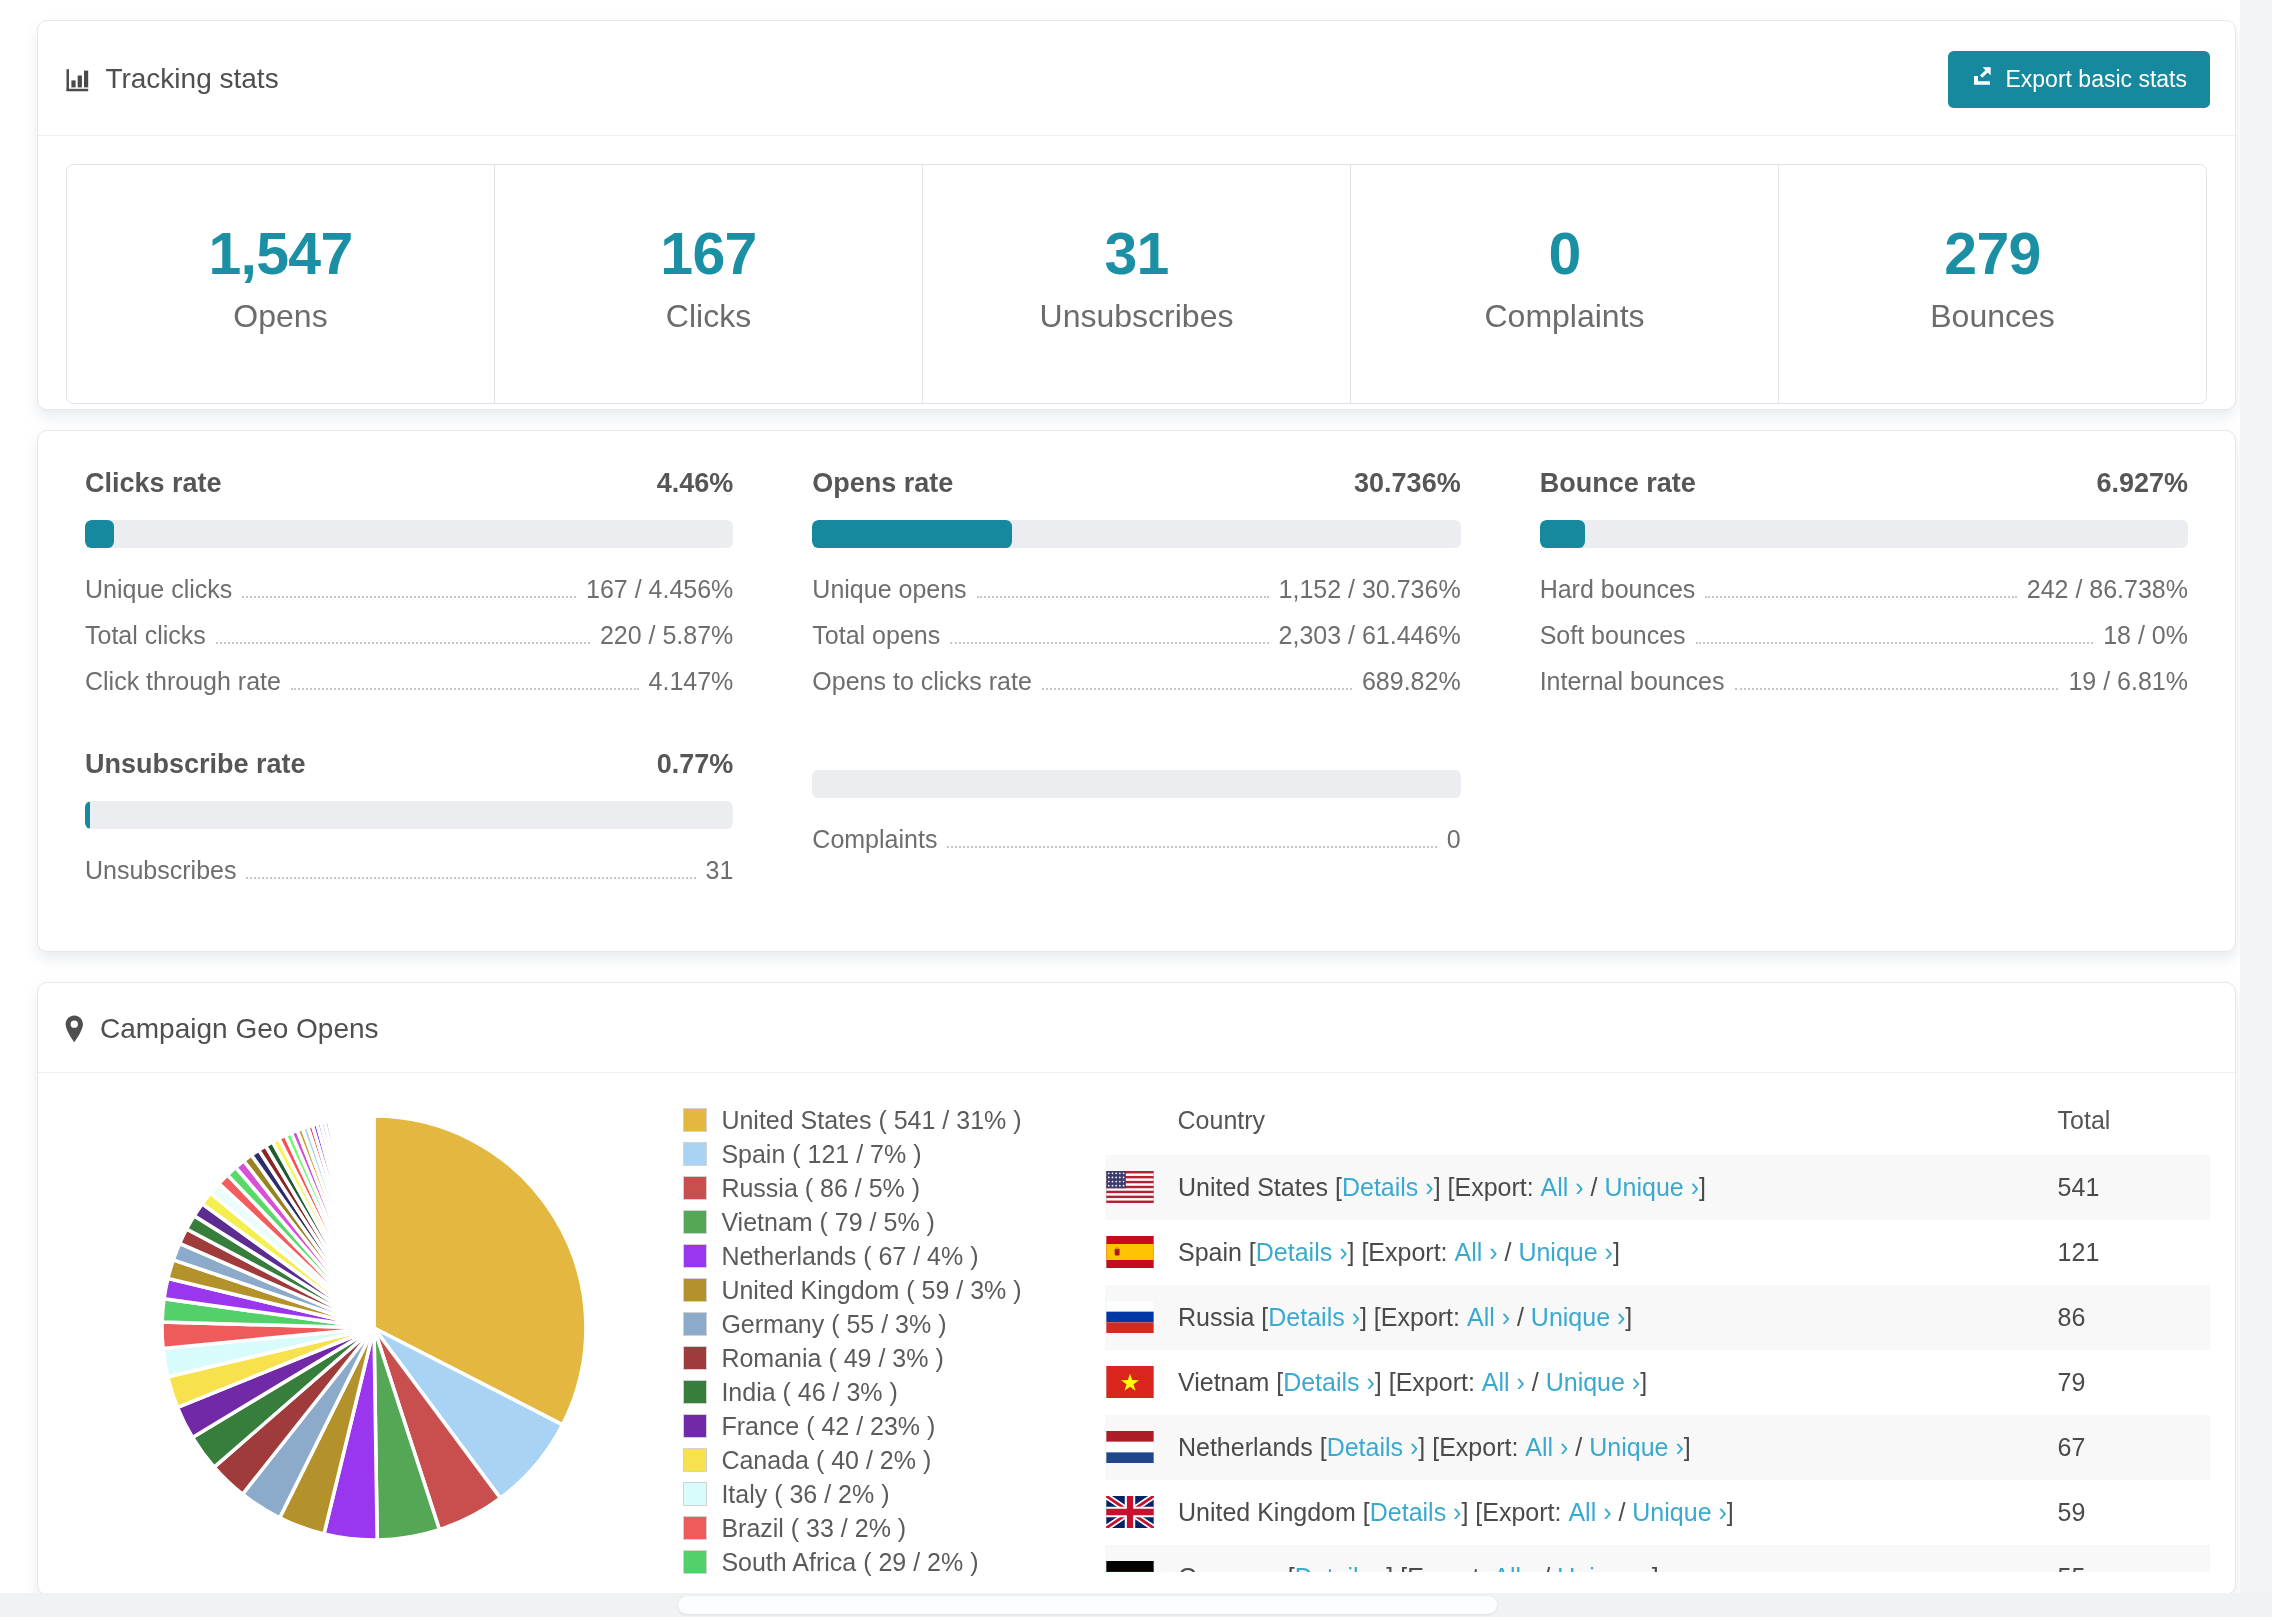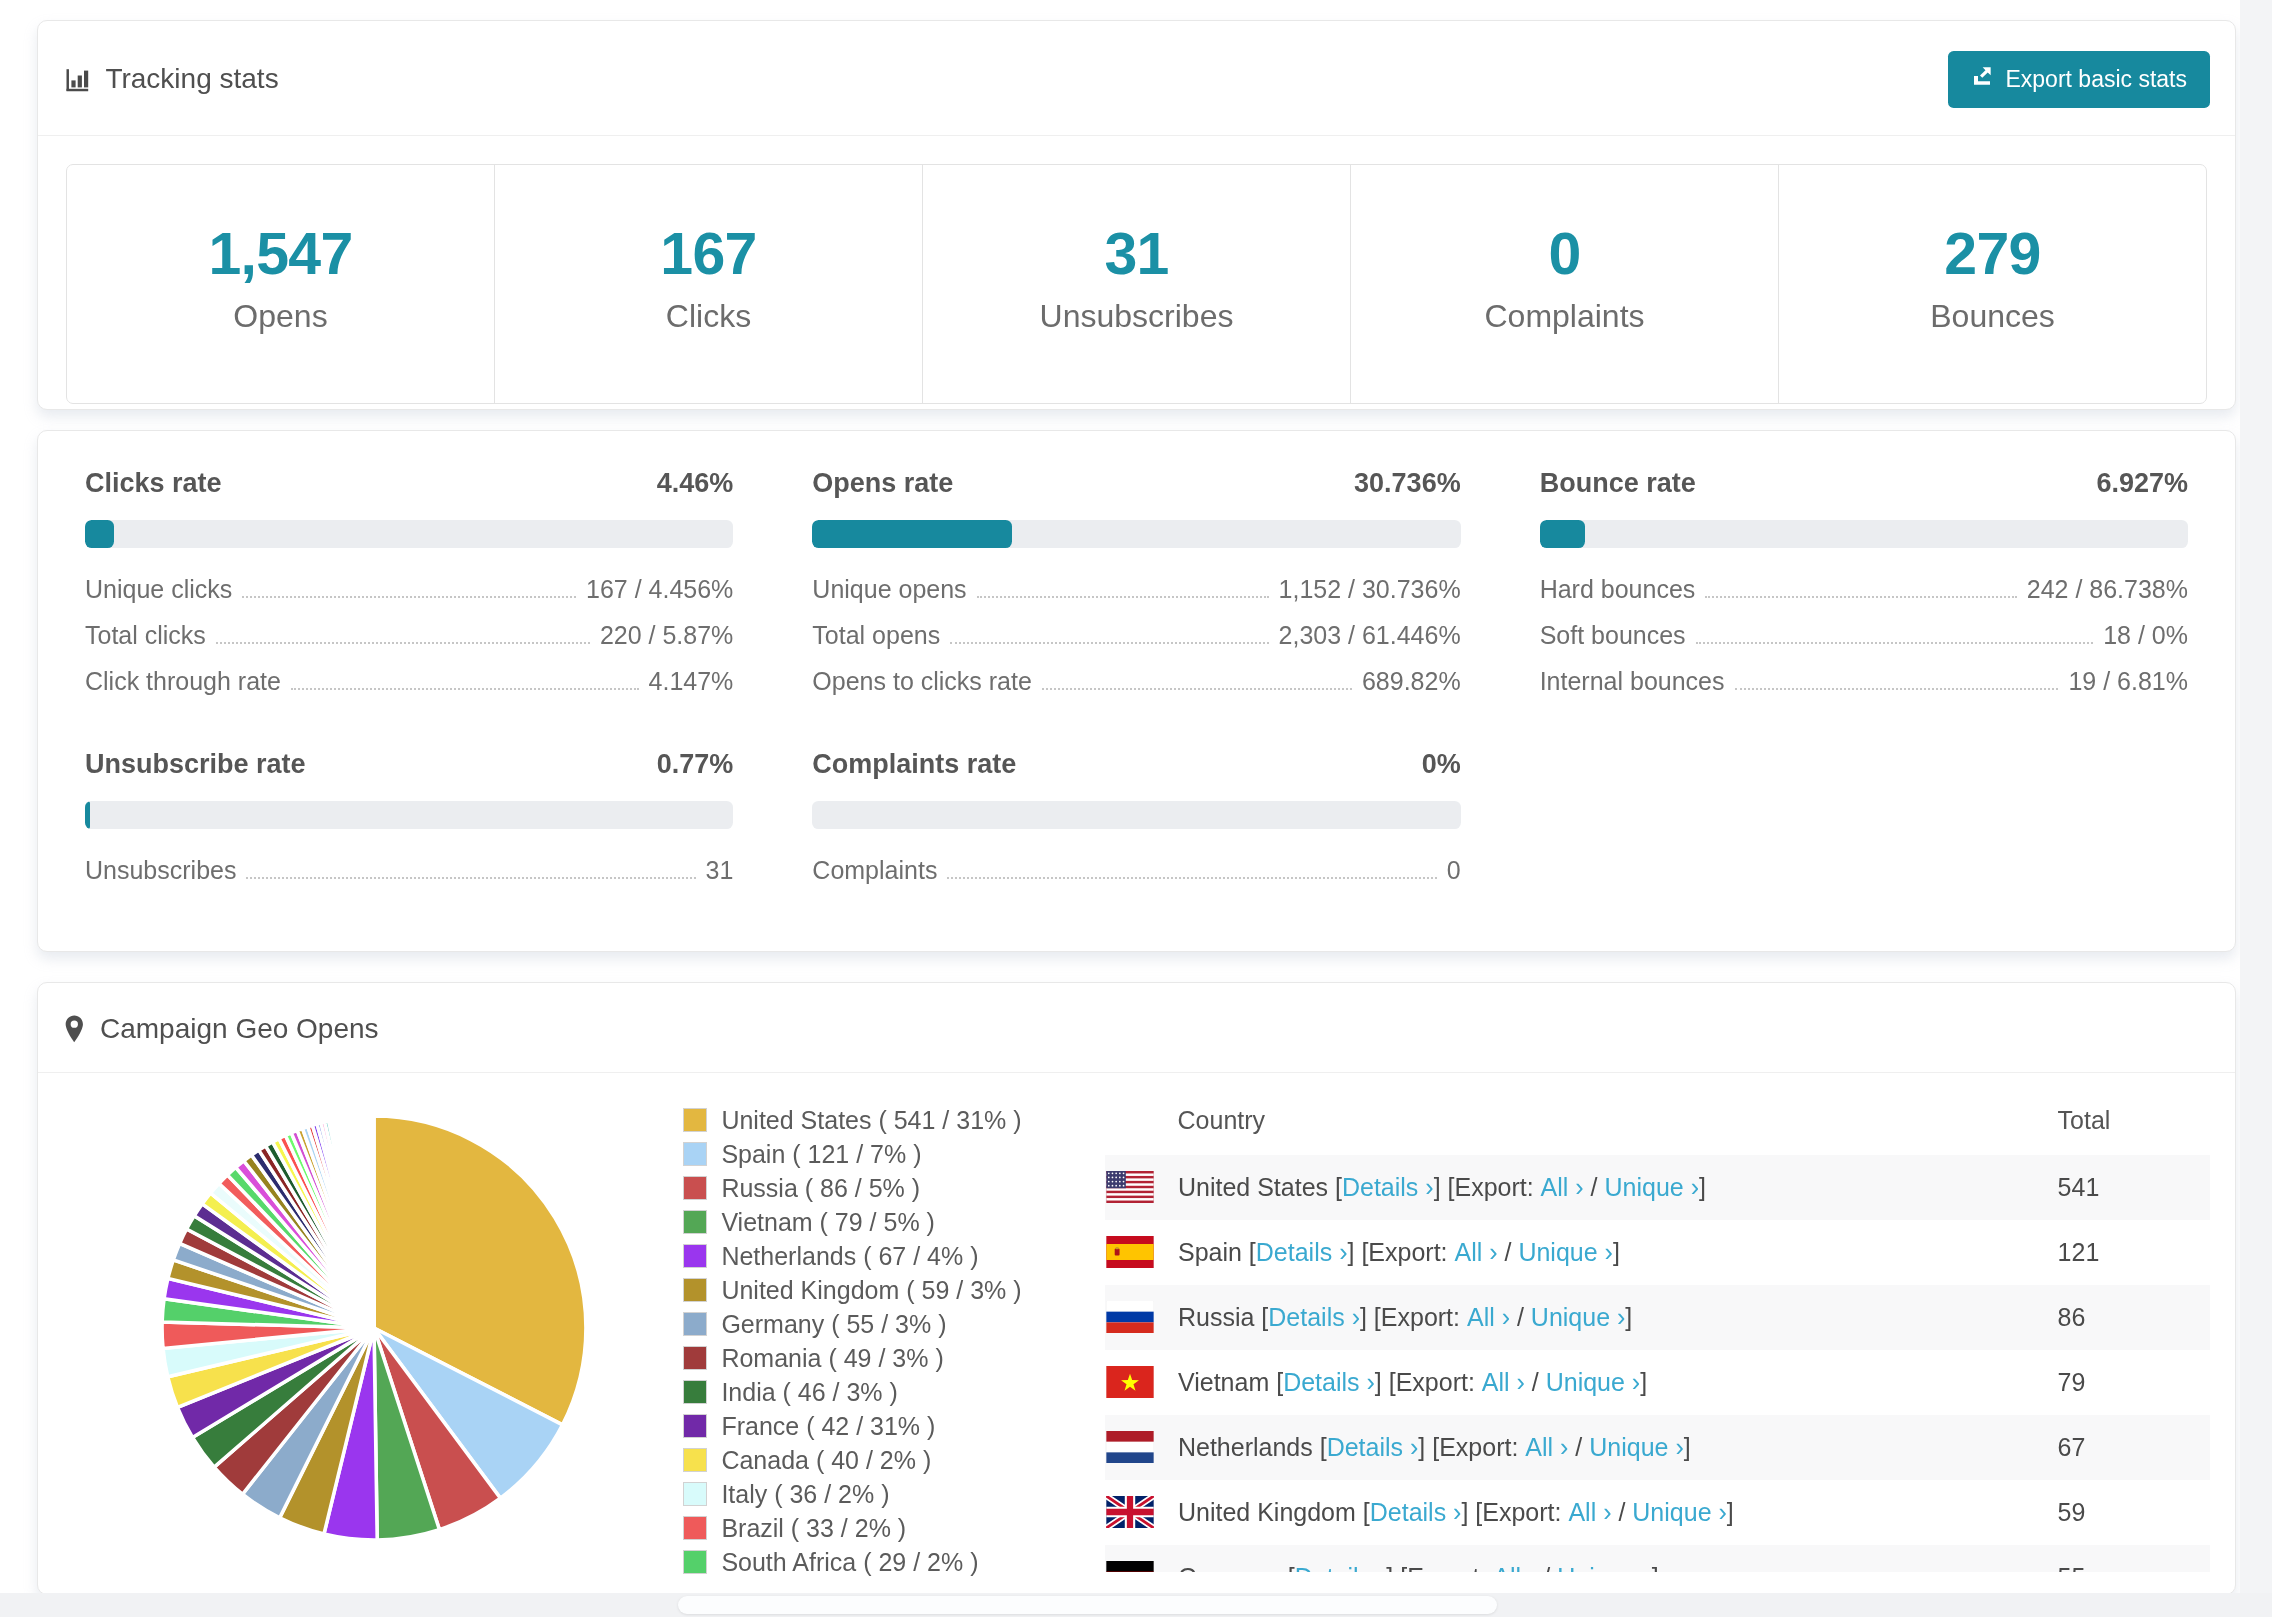--- a/index.html
+++ b/index.html
@@ -211,24 +211,20 @@
           </div>
           <div class="rate-rows">
             <div class="rrow">
               <span class="rlabel">Unsubscribes</span>
               <span class="leader"></span>
               <span class="rvalue">31</span>
             </div>
           </div>
         </div>
         <div class="rate-block">
-          <div class="rate-head">
-            <span class="rate-title">Complaints rate</span>
-            <span class="rate-value">0%</span>
-          </div>
           <div class="bar"></div>
           <div class="rate-rows">
             <div class="rrow">
               <span class="rlabel">Complaints</span>
               <span class="leader"></span>
               <span class="rvalue">0</span>
             </div>
           </div>
         </div>
       </div>
@@ -355,21 +351,21 @@
           <li class="legend-item">
             <span class="swatch" style="background: rgb(160, 59, 59);"></span>
             <span>Romania ( 49 / 3% )</span>
           </li>
           <li class="legend-item">
             <span class="swatch" style="background: rgb(55, 125, 60);"></span>
             <span>India ( 46 / 3% )</span>
           </li>
           <li class="legend-item">
             <span class="swatch" style="background: rgb(113, 41, 168);"></span>
-            <span>France ( 42 / 31% )</span>
+            <span>France ( 42 / 23% )</span>
           </li>
           <li class="legend-item">
             <span class="swatch" style="background: rgb(247, 225, 76);"></span>
             <span>Canada ( 40 / 2% )</span>
           </li>
           <li class="legend-item">
             <span class="swatch" style="background: rgb(216, 251, 251);"></span>
             <span>Italy ( 36 / 2% )</span>
           </li>
           <li class="legend-item">

